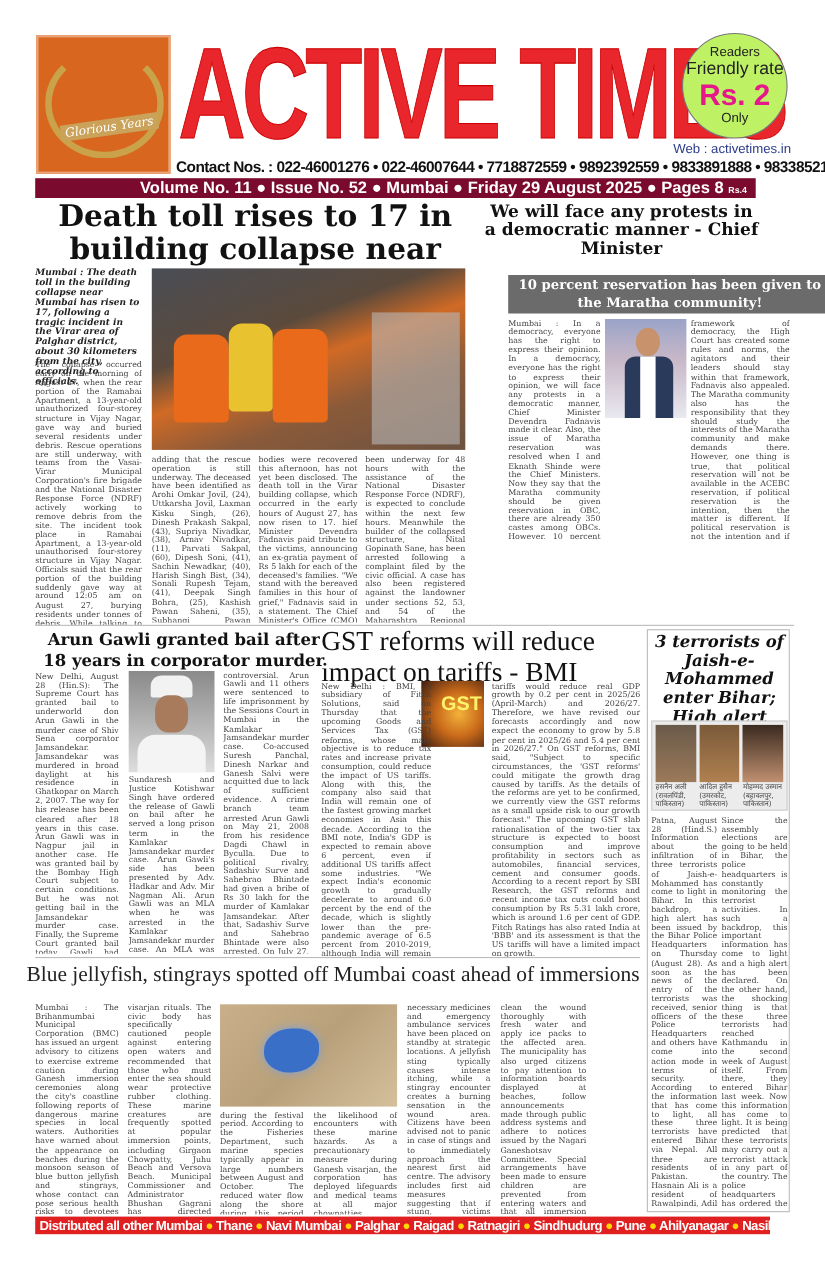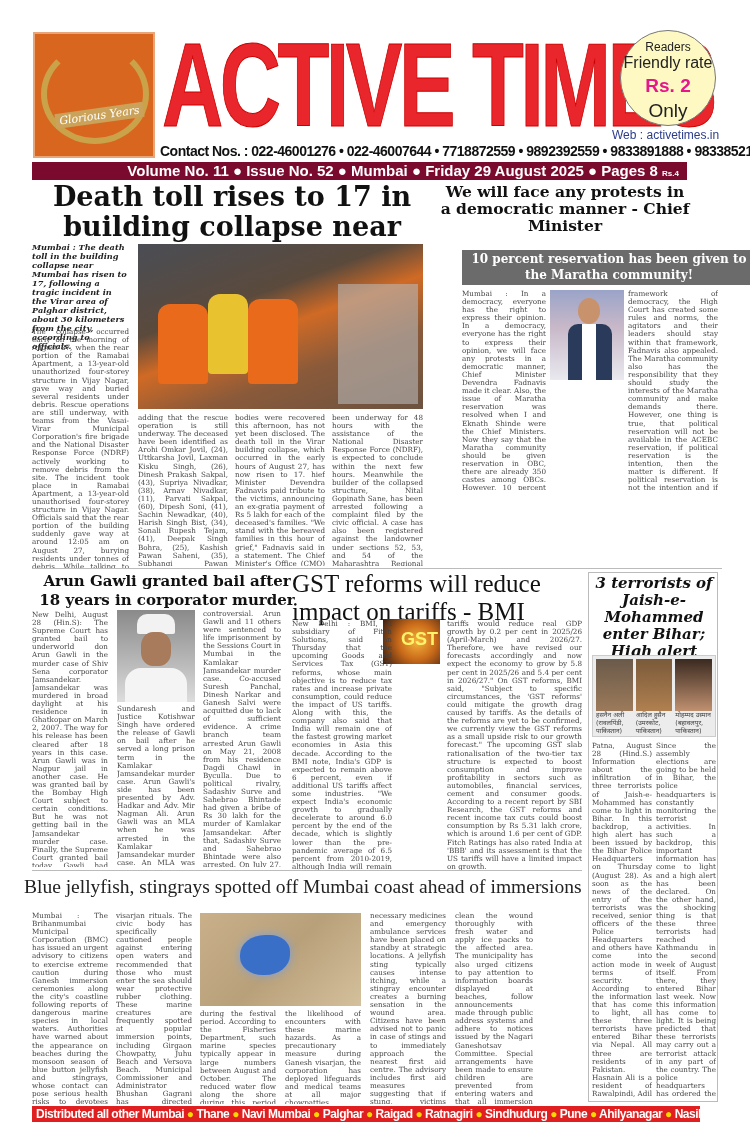--- a/index.html
+++ b/index.html
@@ -4,24 +4,24 @@
 <style>
 *{box-sizing:border-box;margin:0;padding:0}
 body{width:750px;height:1148px;background:#fff;font-family:"DejaVu Serif",serif;color:#222;position:relative;overflow:hidden}
 .abs{position:absolute}
 
 #logo{left:33px;top:32px;width:122px;height:126px;background:#d9661f;border:2px solid #e9a57a}
 #logo .num{position:absolute;left:34px;top:20px;font-family:"DejaVu Serif",serif;font-weight:bold;font-size:56px;color:#c9a24a;letter-spacing:-6px}
 #logo .wreath{position:absolute;left:6px;top:10px;width:108px;height:100px;border:6px solid #c9a24a;border-top-color:transparent;border-radius:50%}
 #logo .ribbon{position:absolute;left:20px;top:74px;font-family:"DejaVu Serif",serif;font-style:italic;font-size:11px;color:#fff;background:#caa25a;padding:1px 4px;transform:rotate(-8deg)}
 #title{left:162px;top:26px;width:400px;height:118px;font-family:"Liberation Sans",sans-serif;font-weight:bold;font-size:118px;line-height:118px;color:#e8262b;letter-spacing:-5px;transform:scaleX(0.72);transform-origin:left top;white-space:nowrap;-webkit-text-stroke:1px #c00}
-#price{left:620px;top:30px;width:96px;height:96px;border-radius:50%;background:#fef9c3;border:1px solid #777;text-align:center;font-family:"Liberation Sans",sans-serif}
+#price{left:620px;top:30px;width:96px;height:96px;border-radius:50%;background:#bef264;border:1px solid #777;text-align:center;font-family:"Liberation Sans",sans-serif}
 #price .l1{font-size:12px;margin-top:9px;color:#222}
-#price .rs{font-size:19px;font-weight:bold;color:#e5178a;line-height:28px}
-#price .l3{font-size:19px;color:#222}
+#price .rs{font-size:27px;font-weight:bold;color:#e5178a;line-height:28px}
+#price .l3{font-size:12px;color:#222}
 #web{left:612px;top:128px;font-family:"Liberation Sans",sans-serif;font-size:12px;color:#2b3c8c}
 #contact{left:160px;top:143px;width:560px;font-family:"Liberation Sans",sans-serif;font-weight:bold;font-size:14px;color:#111;white-space:nowrap;letter-spacing:-0.5px}
 #volbar{left:32px;top:162px;width:655px;height:18px;background:#7a0a2e;color:#fff;font-family:"Liberation Sans",sans-serif;font-weight:bold;font-size:15px;line-height:18px;text-align:right;padding-right:8px;white-space:nowrap}
 #volbar small{font-size:8px}
 
 .hl{font-family:"DejaVu Serif",serif;font-weight:bold;color:#111;text-align:center;line-height:1.1}
 .body{font-size:7.2px;line-height:8.1px;text-align:justify;color:#444;font-family:"DejaVu Serif",serif}
 .photo{overflow:hidden}
 .rule{background:#bbb;height:1px}
 #footer{left:32px;top:1106px;width:668px;height:16px;background:#e02020;color:#fff;font-family:"Liberation Sans",sans-serif;font-weight:bold;font-size:12px;line-height:16px;white-space:nowrap;overflow:hidden;letter-spacing:-0.5px;padding-left:4px}
@@ -78,21 +78,21 @@
 <div class="abs body" style="left:32px;top:611px;width:76px;height:256px;overflow:hidden">New Delhi, August 28 (Hin.S): The Supreme Court has granted bail to underworld don Arun Gawli in the murder case of Shiv Sena corporator Jamsandekar. Jamsandekar was murdered in broad daylight at his residence in Ghatkopar on March 2, 2007. The way for his release has been cleared after 18 years in this case. Arun Gawli was in Nagpur jail in another case. He was granted bail by the Bombay High Court subject to certain conditions. But he was not getting bail in the Jamsandekar murder case. Finally, the Supreme Court granted bail today. Gawli had applied for bail on various grounds. But the court had rejected the bail application many times. Finally, the bail application has been granted now. Supreme Court Justice MM</div>
 <div class="abs photo" style="left:117px;top:610px;width:78px;height:92px;background:linear-gradient(180deg,#8a8a8a 0%,#bbb 60%,#ddd 100%)">
   <div style="position:absolute;left:20px;top:4px;width:38px;height:20px;background:#f2f2f2;border-radius:10px 10px 2px 2px"></div>
   <div style="position:absolute;left:24px;top:22px;width:30px;height:34px;background:#a87b5c;border-radius:40%"></div>
   <div style="position:absolute;left:8px;top:58px;width:62px;height:34px;background:#f4f4f4;border-radius:16px 16px 0 0"></div>
 </div>
 <div class="abs body" style="left:117px;top:705px;width:78px;height:162px;overflow:hidden">Sundaresh and Justice Kotishwar Singh have ordered the release of Gawli on bail after he served a long prison term in the Kamlakar Jamsandekar murder case. Arun Gawli's side has been presented by Adv. Hadkar and Adv. Mir Nagman Ali. Arun Gawli was an MLA when he was arrested in the Kamlakar Jamsandekar murder case. An MLA was later sentenced to life imprisonment in this manner for a murder case. This life sentence to an MLA for the murder of a political leader was</div>
 <div class="abs body" style="left:203px;top:610px;width:78px;height:257px;overflow:hidden">controversial. Arun Gawli and 11 others were sentenced to life imprisonment by the Sessions Court in Mumbai in the Kamlakar Jamsandekar murder case. Co-accused Suresh Panchal, Dinesh Narkar and Ganesh Salvi were acquitted due to lack of sufficient evidence. A crime branch team arrested Arun Gawli on May 21, 2008 from his residence Dagdi Chawl in Byculla. Due to political rivalry, Sadashiv Surve and Sahebrao Bhintade had given a bribe of Rs 30 lakh for the murder of Kamlakar Jamsandekar. After that, Sadashiv Surve and Sahebrao Bhintade were also arrested. On July 27, 2008, Mumbai Police had booked all 11 accused under MCOCA i.e. Maharashtra Organised Crime Control Act.</div>
 
 <div class="abs" style="left:292px;top:570px;width:290px;font-family:'Liberation Serif',serif;font-size:25px;line-height:28px;color:#111">GST reforms will reduce impact on tariffs - BMI</div>
-<div class="abs photo" style="left:383px;top:619px;width:57px;height:45px;background:radial-gradient(circle at 60% 50%,#f4b23a 0%,#c96a1a 45%,#3a1c10 100%)">
+<div class="abs photo" style="left:383px;top:619px;width:57px;height:60px;background:radial-gradient(circle at 60% 50%,#f4b23a 0%,#c96a1a 45%,#3a1c10 100%)">
   <div style="position:absolute;left:18px;top:10px;font-family:'Liberation Sans',sans-serif;font-weight:bold;font-size:18px;color:#fff36a">GST</div>
 </div>
 <div class="abs body" style="left:292px;top:620px;width:100px;height:250px;overflow:hidden">New Delhi : BMI, a subsidiary of Fitch Solutions, said on Thursday that the upcoming Goods and Services Tax (GST) reforms, whose main objective is to reduce tax rates and increase private consumption, could reduce the impact of US tariffs. Along with this, the company also said that India will remain one of the fastest growing market economies in Asia this decade. According to the BMI note, India's GDP is expected to remain above 6 percent, even if additional US tariffs affect some industries. "We expect India's economic growth to gradually decelerate to around 6.0 percent by the end of the decade, which is slightly lower than the pre-pandemic average of 6.5 percent from 2010-2019, although India will remain one of the fastest growing economies in Asia," BMI said. The report further said that productivity growth is expected to increase by about 5 per cent over the next decade, which will provide a sufficient boost to GDP growth. The report also noted that "We had earlier estimated that a 25 per cent increase in reciprocal</div>
 <div class="abs body" style="left:447px;top:620px;width:135px;height:250px;overflow:hidden">tariffs would reduce real GDP growth by 0.2 per cent in 2025/26 (April-March) and 2026/27. Therefore, we have revised our forecasts accordingly and now expect the economy to grow by 5.8 per cent in 2025/26 and 5.4 per cent in 2026/27." On GST reforms, BMI said, "Subject to specific circumstances, the 'GST reforms' could mitigate the growth drag caused by tariffs. As the details of the reforms are yet to be confirmed, we currently view the GST reforms as a small upside risk to our growth forecast." The upcoming GST slab rationalisation of the two-tier tax structure is expected to boost consumption and improve profitability in sectors such as automobiles, financial services, cement and consumer goods. According to a recent report by SBI Research, the GST reforms and recent income tax cuts could boost consumption by Rs 5.31 lakh crore, which is around 1.6 per cent of GDP. Fitch Ratings has also rated India at 'BBB' and its assessment is that the US tariffs will have a limited impact on growth.</div>
 
 <div class="abs" style="left:588px;top:572px;width:130px;height:530px;border:1px solid #bbb;background:#fff"></div>
 <div class="abs" style="left:592px;top:575px;width:124px;font-family:'DejaVu Serif',serif;font-style:italic;font-weight:bold;font-size:15px;line-height:17px;text-align:center;color:#111">3 terrorists of Jaish-e-Mohammed enter Bihar; High alert issued</div>
 <div class="abs" style="left:592px;top:655px;width:124px;height:82px;background:#ececec;border:1px solid #ccc;display:flex;gap:3px;padding:3px">
   <div style="flex:1;text-align:center">
     <div style="height:52px;background:linear-gradient(180deg,#6a5a4a,#9c7a5a)"></div>

